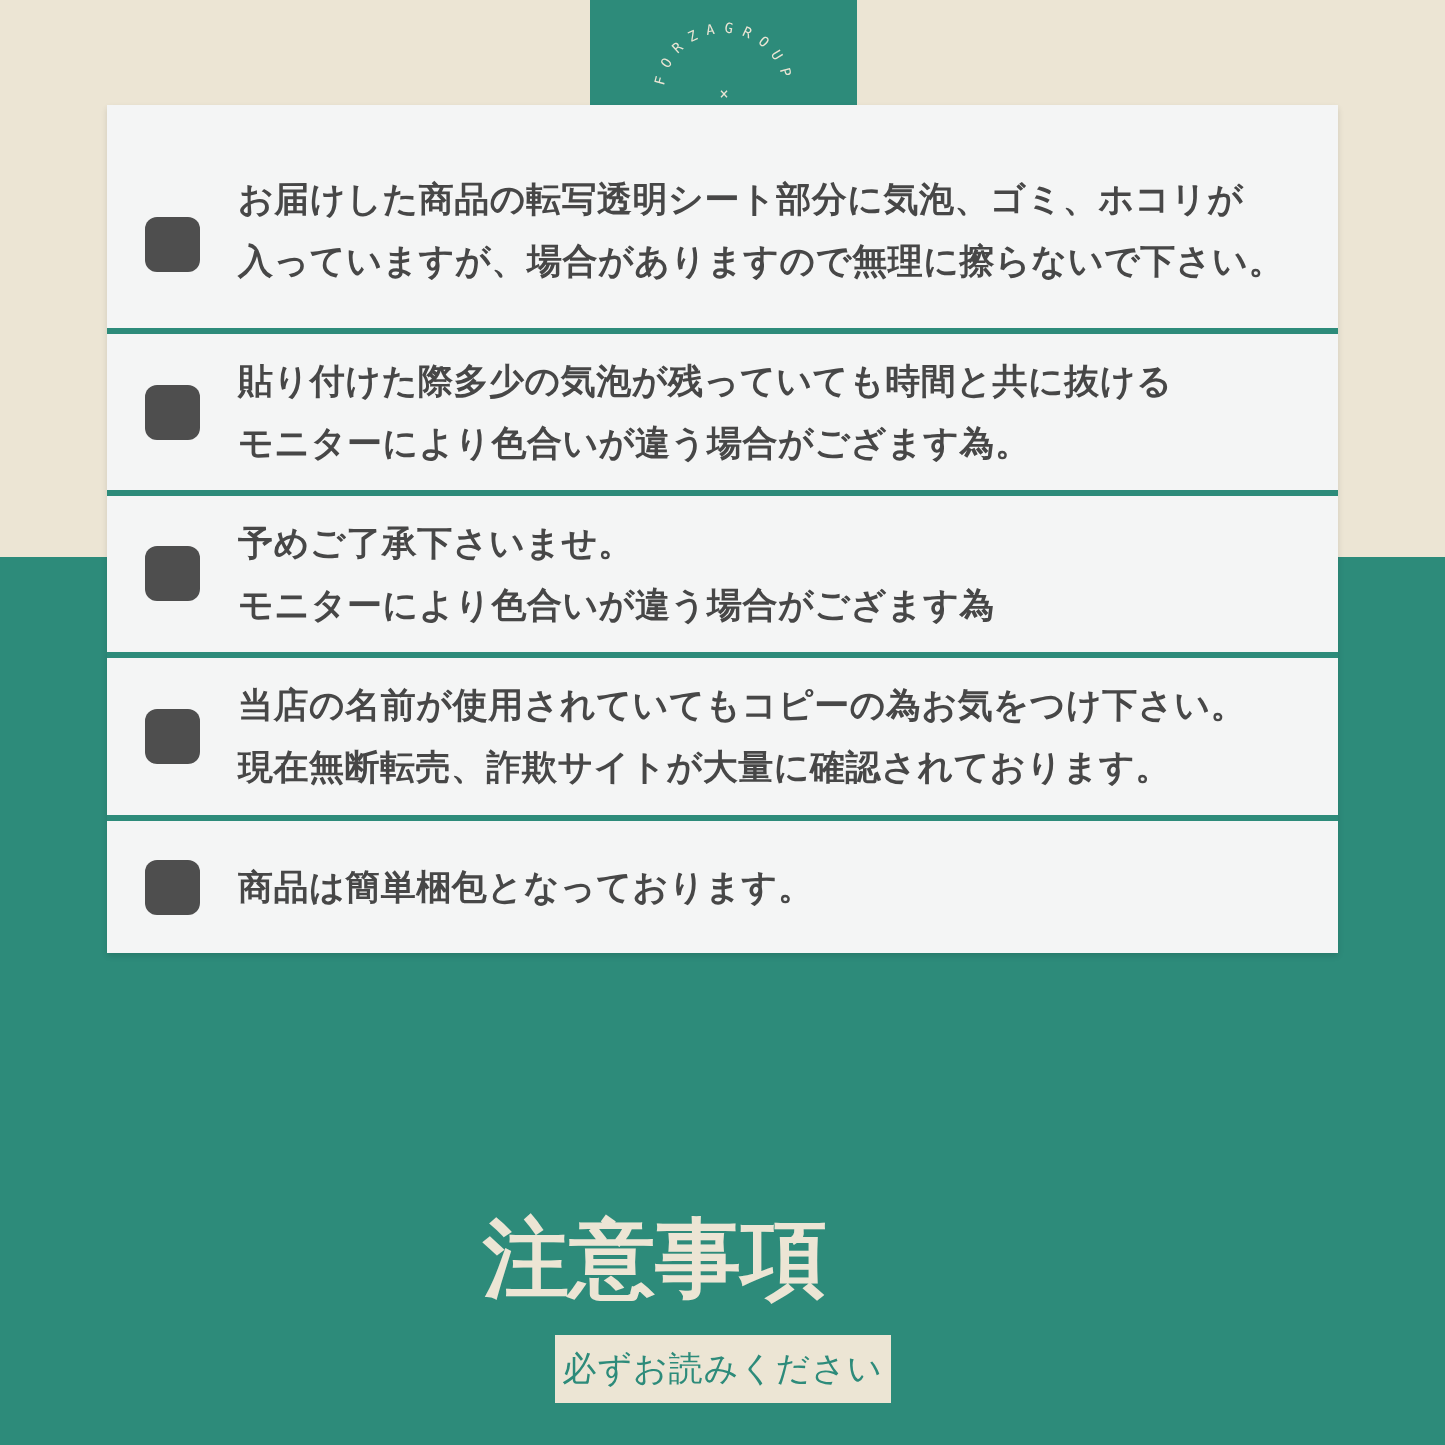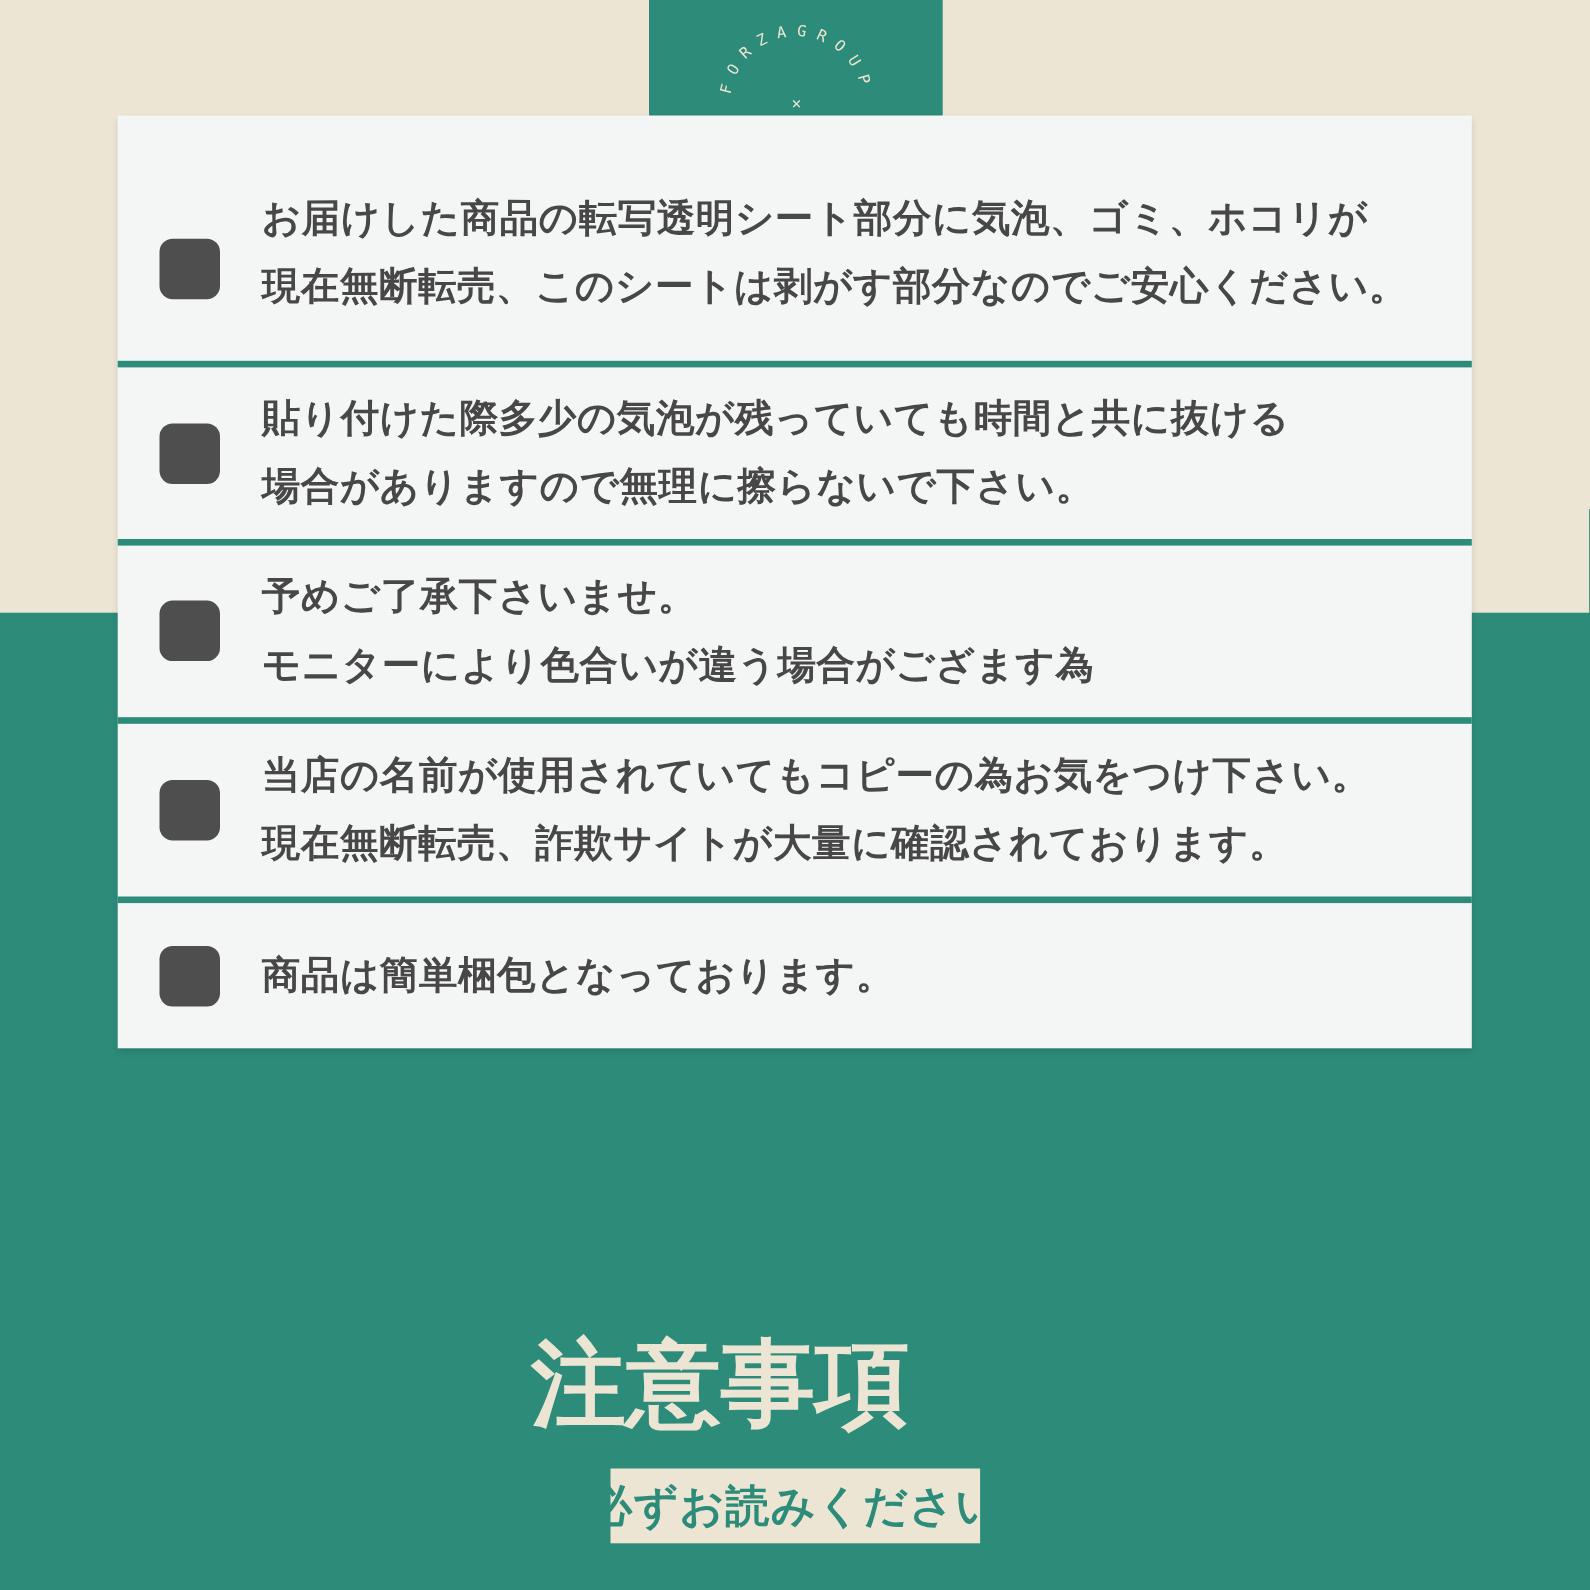--- a/index.html
+++ b/index.html
@@ -32,21 +32,21 @@
   .row-1 .lines{margin-bottom:36px;}
   .line{font-size:35px;line-height:62px;font-weight:bold;color:#474747;
         letter-spacing:0.5px;white-space:nowrap;}
 
   
   .title{position:absolute;left:0;top:1208px;width:1310px;margin:0;text-align:center;
          font-size:86px;line-height:100px;font-weight:bold;color:#ECE5D4;letter-spacing:0;}
   .badge{position:absolute;left:50%;top:1335px;transform:translateX(-50%);
          width:336px;height:68px;background:#ECE5D4;display:flex;align-items:center;
          justify-content:center;}
-  .badge span{color:#2D8B7A;font-size:40px;font-weight:bold;letter-spacing:1px;white-space:nowrap;}
+  .badge span{color:#2D8B7A;font-size:34px;font-weight:normal;letter-spacing:1px;white-space:nowrap;}
 </style>
 </head>
 <body>
 
 <div class="stage">
   <div class="bg-top"></div>
 
   <div class="tab">
     <svg class="logo-svg" viewBox="0 0 267 185">
       <defs>
@@ -60,30 +60,30 @@
       </text>
       <text class="cross" x="134" y="99">×</text>
     </svg>
   </div>
 
   <div class="panel">
     <section class="row row-1">
       <span class="checkbox"></span>
       <div class="lines">
         <div class="line">お届けした商品の転写透明シート部分に気泡、ゴミ、ホコリが</div>
-        <div class="line">現在無断転売、このシートは剥がす部分なのでご安心ください。</div>
+        <div class="line">入っていますが、場合がありますので無理に擦らないで下さい。</div>
       </div>
     </section>
     <div class="sep"></div>
 
     <section class="row row-2">
       <span class="checkbox"></span>
       <div class="lines">
         <div class="line">貼り付けた際多少の気泡が残っていても時間と共に抜ける</div>
-        <div class="line">場合がありますので無理に擦らないで下さい。</div>
+        <div class="line">モニターにより色合いが違う場合がござます為。</div>
       </div>
     </section>
     <div class="sep"></div>
 
     <section class="row row-3">
       <span class="checkbox"></span>
       <div class="lines">
         <div class="line">予めご了承下さいませ。</div>
         <div class="line">モニターにより色合いが違う場合がござます為</div>
       </div>

